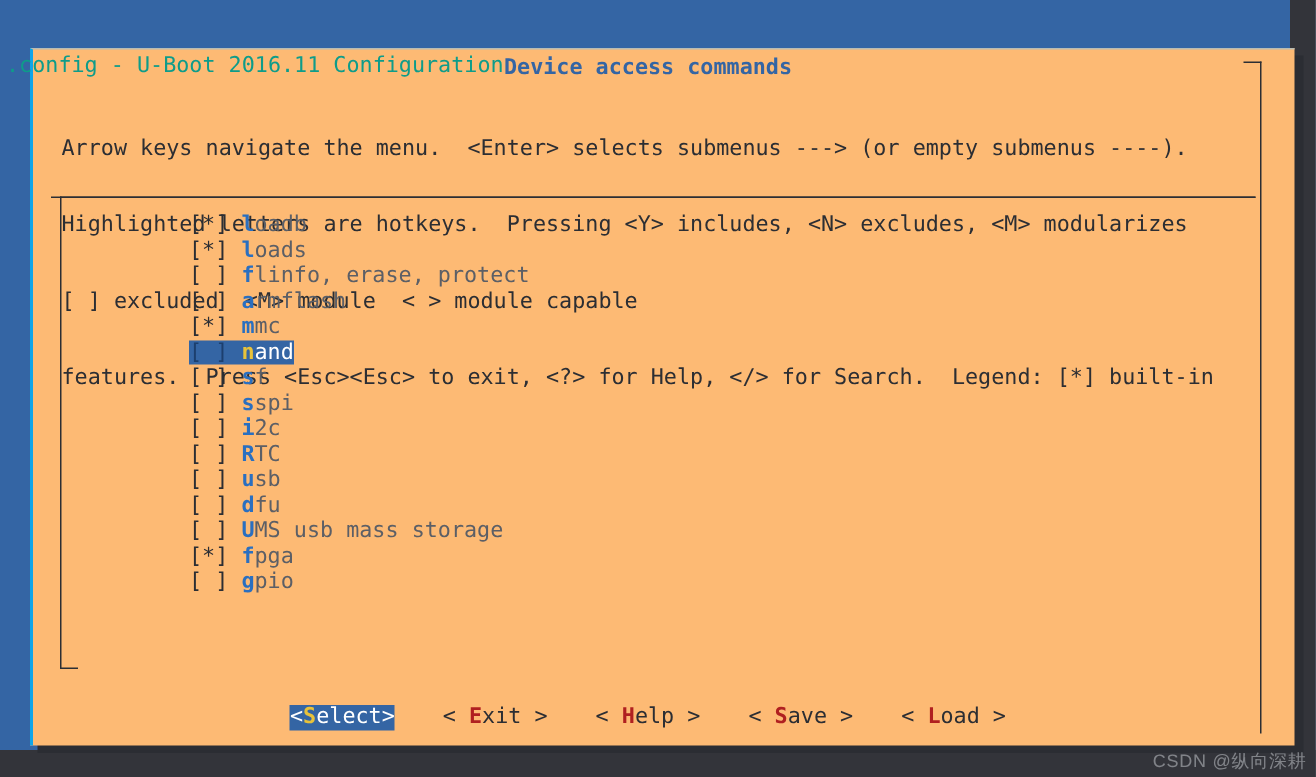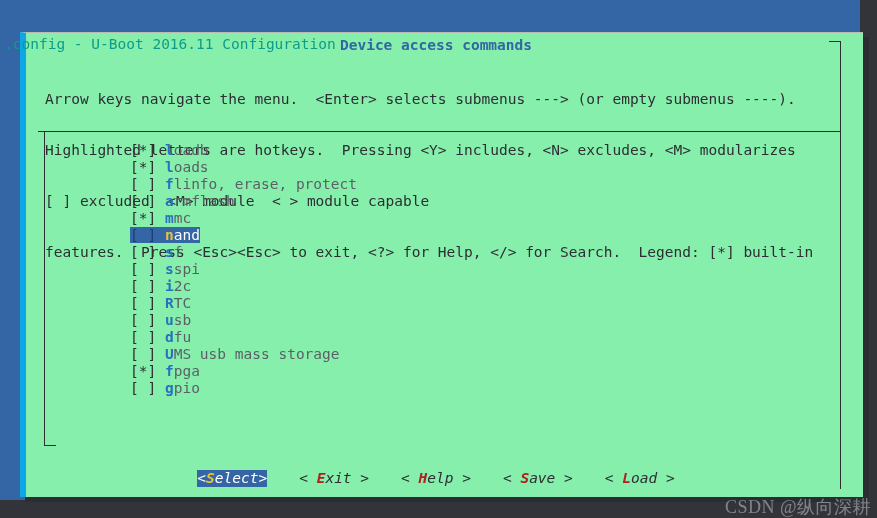--- a/index.html
+++ b/index.html
@@ -58,22 +58,22 @@
     left: 25px; top: 37px;
     width: 844px; height: 465px;
     background: #2b2d33;
   }
 
   
   #dialog {
     position: absolute;
     left: 20px; top: 32px;
     width: 843px; height: 465px;
-    background: #86efac;
-    border-left: 6px solid #0ea5e9;
+    background: #fdba74;
+    border-left: 2px solid #0ea5e9;
     border-top: 1px solid #b9bcb3;
   }
   #dialog-inner {
     position: relative;
     width: 100%; height: 100%;
   }
 
   
   .frame-v-right {
     position: absolute;
@@ -157,43 +157,42 @@
   .menu-row.selected .hotkey { color: #e8c23a; font-weight: bold; }
   .menu-row.selected .label-rest { color: #ffffff; }
 
   
   #button-bar {
     position: absolute;
     left: 0; top: 437px;
     width: 820px;
     text-align: center;
     white-space: pre;
-    font-style: italic;
   }
   .btn {
     display: inline-block;
     white-space: pre;
     color: #2c2e33;
     margin: 0 16px;
   }
   .btn .btn-hot { color: #b02020; font-weight: bold; }
   .btn.active {
     background: #3465a4;
     color: #ffffff;
     margin: 0 16px;
   }
   .btn.active .btn-hot { color: #e8c23a; font-weight: bold; }
 
   
   #watermark {
     position: absolute;
     right: 6px; bottom: 2px;
     color: rgba(225,228,232,0.45);
-    font-family: Liberation Serif, serif;
-    font-size: 18px;
+    font-family: Liberation Sans, sans-serif;
+    font-size: 12px;
     letter-spacing: 0.5px;
     white-space: pre;
     z-index: 40;
     pointer-events: none;
   }
 </style>
 </head>
 <body>
 
 <div id="terminal">

